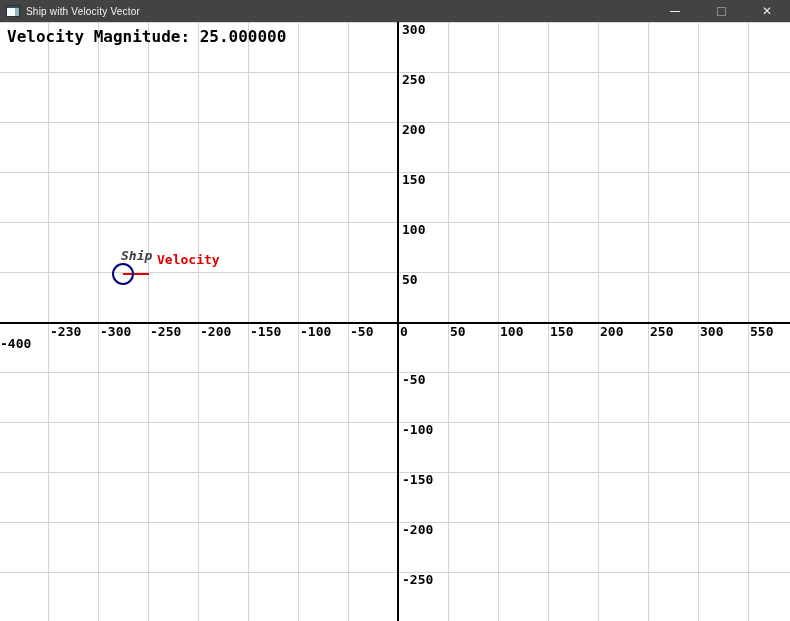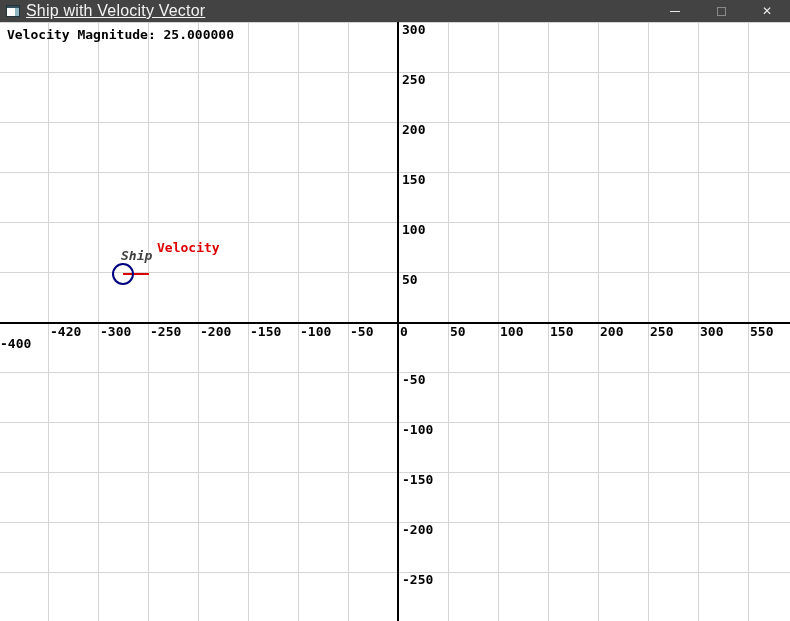--- a/index.html
+++ b/index.html
@@ -16,39 +16,39 @@
     font-family:"Liberation Sans",sans-serif;}
   .window{position:relative;width:790px;height:621px;background:var(--plotbg);}
 
   
   .titlebar{position:absolute;left:0;top:0;width:790px;height:22px;
     background:var(--titlebar-bg);display:flex;align-items:center;}
   .app-icon{width:14px;height:12px;margin-left:6px;background:#fdfdfd;
     border:1px solid #22333c;position:relative;flex:0 0 auto;}
   .app-icon::before{content:"";position:absolute;left:0;right:0;top:0;height:2px;background:#35505c;}
   .app-icon::after{content:"";position:absolute;right:0;top:2px;bottom:0;width:4px;background:#8fb6c2;}
-  .titlebar .title{color:var(--titlebar-text);font-size:16px;margin-left:6px;
-    white-space:nowrap;letter-spacing:.2px;text-decoration:underline;}
+  .titlebar .title{color:var(--titlebar-text);font-size:10px;margin-left:6px;
+    white-space:nowrap;letter-spacing:.2px;}
   .controls{margin-left:auto;display:flex;height:22px;}
   .ctrl{width:46px;height:22px;display:flex;align-items:center;justify-content:center;
     color:#e8e8e8;cursor:default;}
   .ctrl .bar{width:10px;height:1px;background:#e8e8e8;display:block;}
   .ctrl .maxbox{width:9px;height:9px;border:1px solid #8a8a8a;display:block;}
   .ctrl.close span{font-size:12px;line-height:12px;}
 
   
   .canvas{position:absolute;left:0;top:22px;width:790px;height:599px;
     background:var(--plotbg);overflow:hidden;
     font-family:"DejaVu Sans Mono","Liberation Mono",monospace;font-weight:bold;}
   .gridline-v{position:absolute;top:0;bottom:0;width:1px;background:var(--grid);}
   .gridline-h{position:absolute;left:0;right:0;height:1px;background:var(--grid);}
   .axis-y{position:absolute;top:0;bottom:0;left:397px;width:2px;background:var(--axis);}
   .axis-x{position:absolute;left:0;right:0;top:300px;height:2px;background:var(--axis);}
   .tick-label{position:absolute;font-size:13px;line-height:11px;color:#000;white-space:nowrap;}
-  .hud{position:absolute;left:7px;top:5px;font-size:13px;color:#000;white-space:nowrap;}
+  .hud{position:absolute;left:7px;top:5px;font-size:16px;color:#000;white-space:nowrap;}
   .ship-circle{position:absolute;border:2px solid var(--ship);border-radius:50%;background:transparent;}
   .vel-line{position:absolute;height:2px;background:var(--vel);}
   .plot-label{position:absolute;font-size:13px;line-height:11px;white-space:nowrap;}
   .ship-label{color:#404040;font-style:italic;}
   .vel-label{color:var(--vel);}
 </style>
 </head>
 <body>
 
 <div class="window">
@@ -95,21 +95,21 @@
         <div class="gridline-h" style="top: 350px;"></div>
         <div class="gridline-h" style="top: 400px;"></div>
         <div class="gridline-h" style="top: 450px;"></div>
         <div class="gridline-h" style="top: 500px;"></div>
         <div class="gridline-h" style="top: 550px;"></div>
       </div>
     <div class="axis-y"></div>
     <div class="axis-x"></div>
     <div id="tick-layer">
         <div class="tick-label" style="left: 0px; top: 316px;">-400</div>
-        <div class="tick-label" style="left: 50px; top: 304px;">-420</div>
+        <div class="tick-label" style="left: 50px; top: 304px;">-230</div>
         <div class="tick-label" style="left: 100px; top: 304px;">-300</div>
         <div class="tick-label" style="left: 150px; top: 304px;">-250</div>
         <div class="tick-label" style="left: 200px; top: 304px;">-200</div>
         <div class="tick-label" style="left: 250px; top: 304px;">-150</div>
         <div class="tick-label" style="left: 300px; top: 304px;">-100</div>
         <div class="tick-label" style="left: 350px; top: 304px;">-50</div>
         <div class="tick-label" style="left: 400px; top: 304px;">0</div>
         <div class="tick-label" style="left: 450px; top: 304px;">50</div>
         <div class="tick-label" style="left: 500px; top: 304px;">100</div>
         <div class="tick-label" style="left: 550px; top: 304px;">150</div>
@@ -126,16 +126,16 @@
         <div class="tick-label" style="left: 402px; top: 352px;">-50</div>
         <div class="tick-label" style="left: 402px; top: 402px;">-100</div>
         <div class="tick-label" style="left: 402px; top: 452px;">-150</div>
         <div class="tick-label" style="left: 402px; top: 502px;">-200</div>
         <div class="tick-label" style="left: 402px; top: 552px;">-250</div>
       </div>
     <div class="hud">Velocity Magnitude: 25.000000</div>
     <div class="vel-line" id="vel-line" style="left: 123px; top: 251px; width: 26px;"></div>
     <div class="ship-circle" id="ship-circle" style="left: 112px; top: 241px; width: 22px; height: 22px;"></div>
     <div class="plot-label ship-label" id="ship-label" style="left: 121px; top: 228px;">Ship</div>
-    <div class="plot-label vel-label" id="vel-label" style="left: 157px; top: 220px;">Velocity</div>
+    <div class="plot-label vel-label" id="vel-label" style="left: 157px; top: 232px;">Velocity</div>
   </div>
 
 </div>
 
 </body></html>

